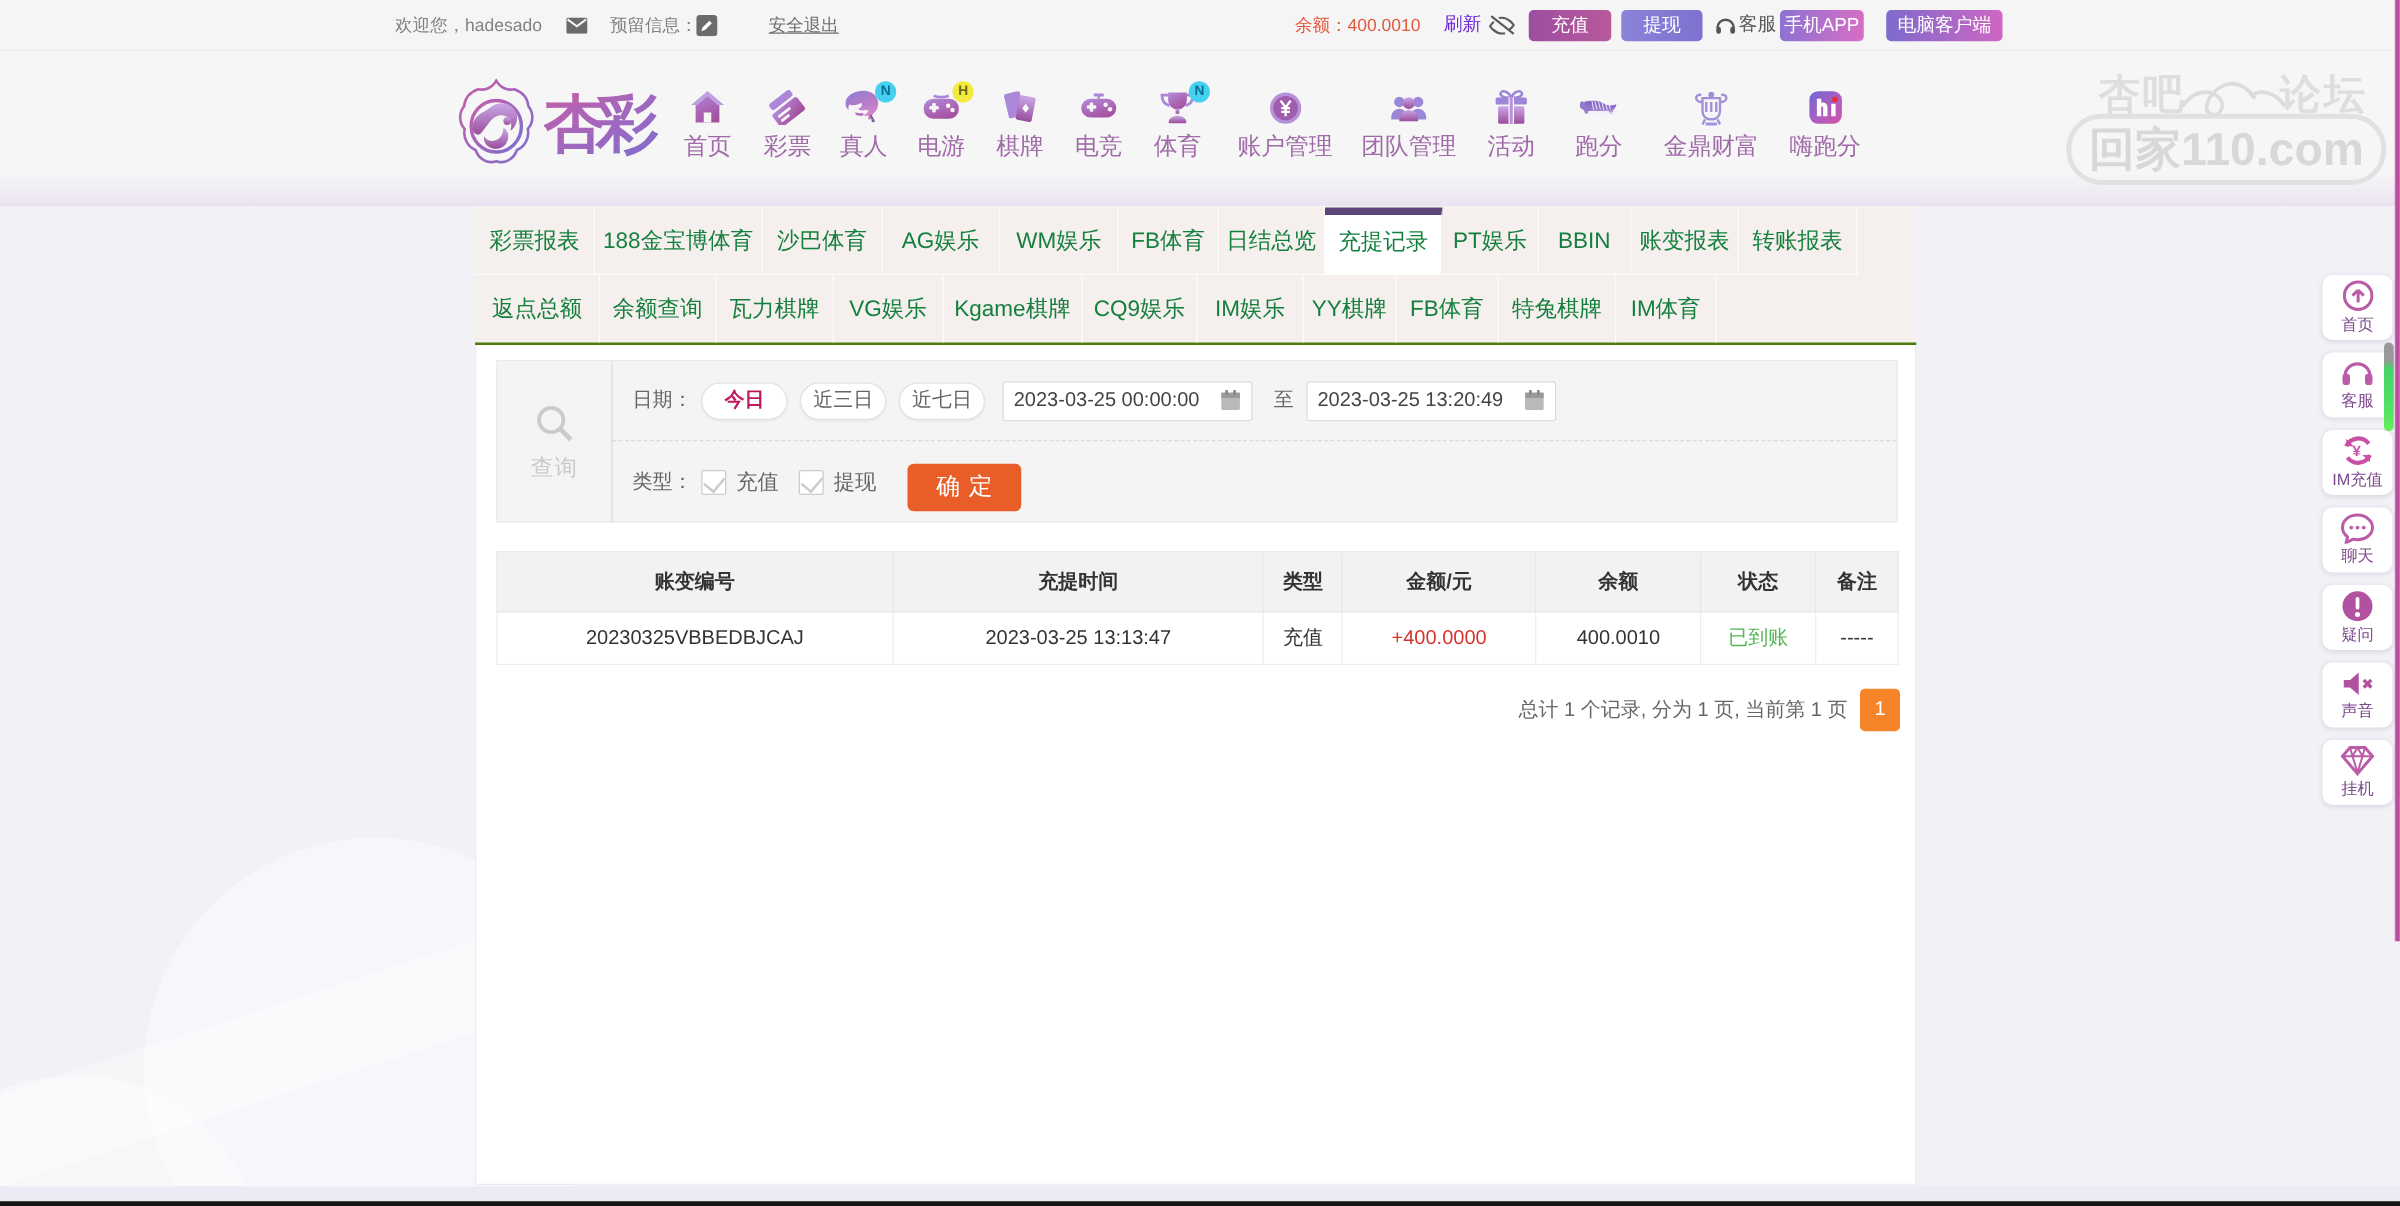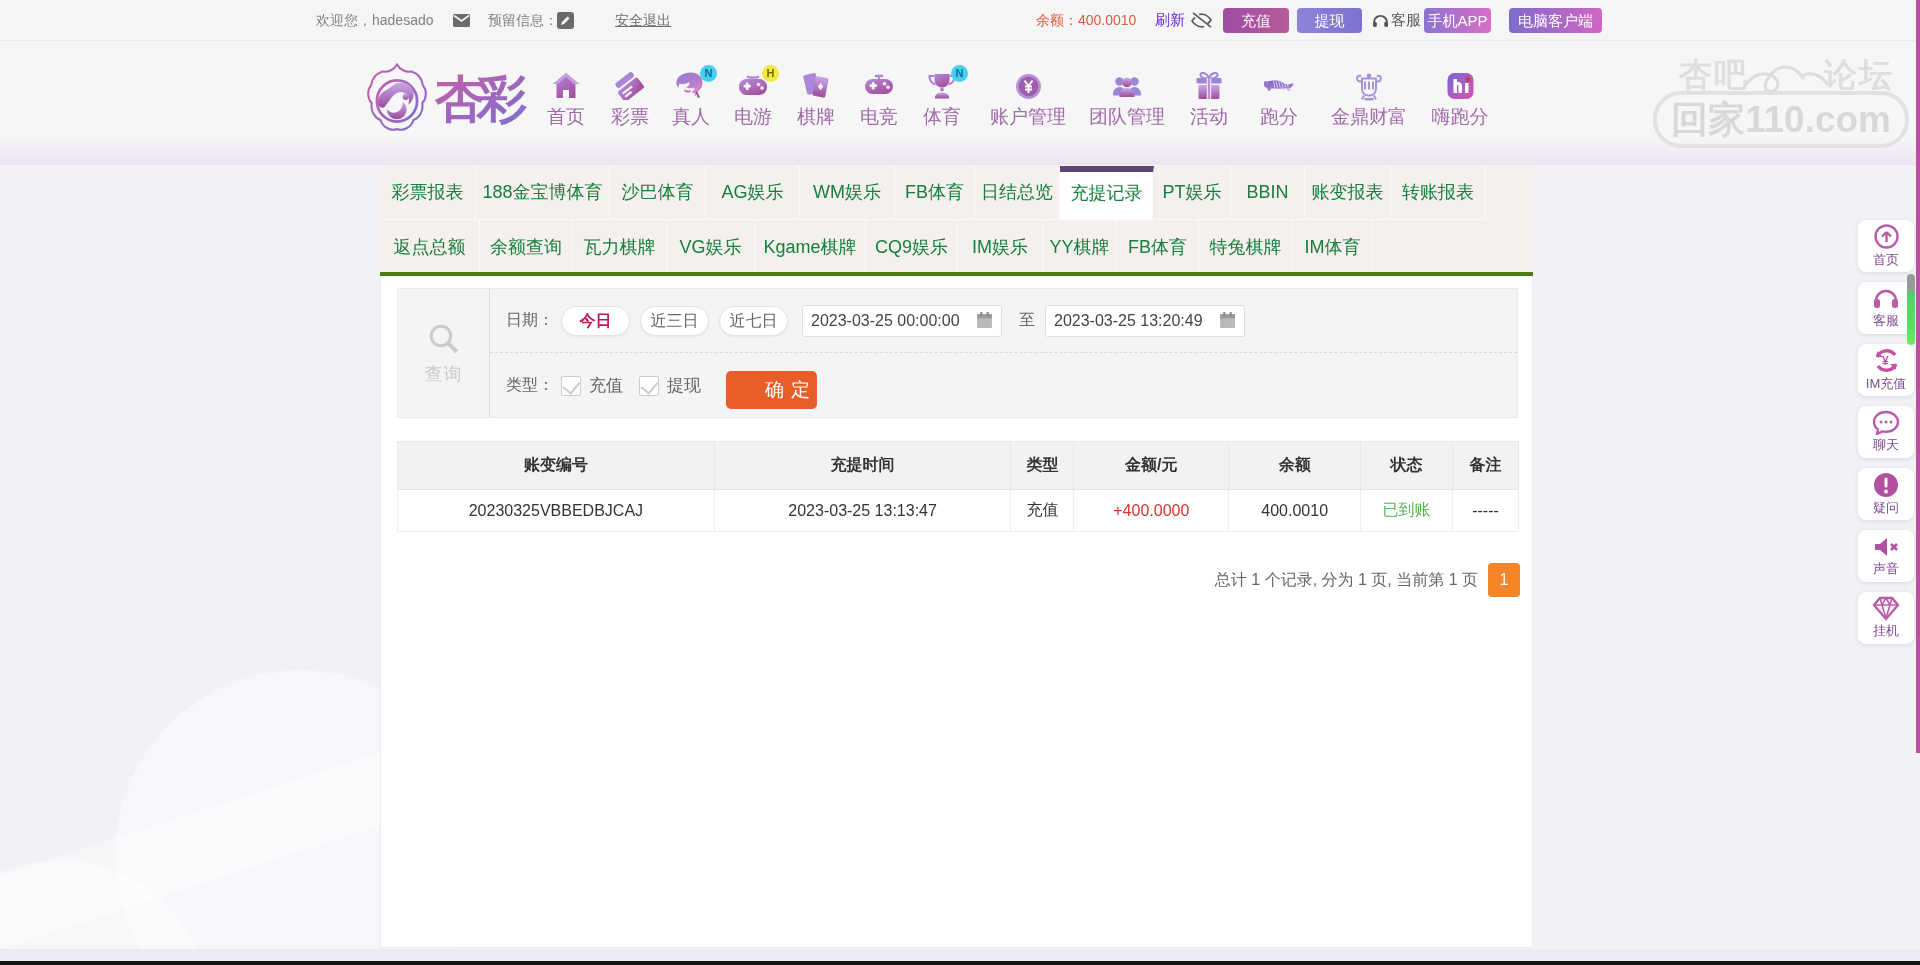--- a/index.html
+++ b/index.html
@@ -16,46 +16,46 @@
 .badge{position:absolute;top:-7px;right:-10px;width:17px;height:17px;border-radius:50%;font-size:11px;font-weight:bold;line-height:17px;text-align:center;font-family:"Liberation Sans",sans-serif}
 .badge.n{background:#45d0f0;color:#0b6c94}
 .badge.h{background:#f2ea3d;color:#6b6b18}
 
 .wm{position:absolute;color:#dedede;font-weight:bold;letter-spacing:2px}
 .wmbox{position:absolute;left:1653px;top:50px;width:256px;height:57px;border:4px solid #e1e1e1;border-radius:28px;text-align:center;line-height:49px;font-size:37px;font-weight:bold;color:#d8d8d8;white-space:nowrap}
 
 .panel{position:absolute;left:380px;top:165px;width:1153px;height:783px;background:#fff;border:1px solid #eceaf2;border-top:none}
 .trow{position:absolute;left:-1px;width:1153px;display:flex;background:#f5efee;font-size:18px;color:#15803d}
 .trow1{top:0;height:55px}
-.trow2{top:55px;height:56px;border-bottom:4px solid #4d7c0f}
+.trow2{top:55px;height:56px;border-bottom:2px solid #4d7c0f}
 .tab{height:100%;line-height:55px;text-align:center;border-right:1px solid #fdfbfa;border-bottom:1px solid #fdfbfa}
 .trow2 .tab{border-bottom:none}
 .tab.act{background:#fff;border-top:6px solid #5d4677;line-height:43px;border-bottom:none;margin-top:1px;border-right:1px solid #efe9e8}
 
 .qbox{position:absolute;left:16px;top:123px;width:1121px;height:130px;background:#f4f4f4;border:1px solid #e9e9e9;display:flex}
 .qleft{width:92px;border-right:1px solid #dcdcdc;display:flex;flex-direction:column;align-items:center;justify-content:center;color:#c9c9c9}
 .qright{flex:1;position:relative}
 .qrowa{position:absolute;left:0;top:0;right:0;height:64px;border-bottom:1px dashed #d9d9d9;display:flex;align-items:center}
 .qrowb{position:absolute;left:0;top:65px;right:0;bottom:0;display:flex;align-items:center}
 .qlab{font-size:16px;color:#666;margin-left:16px;margin-right:7px}
 .pill{height:30px;line-height:28px;width:69px;text-align:center;background:#fff;border:1px solid #e3e3e3;border-radius:15px;font-size:16px;color:#666;margin-right:10px;box-shadow:0 1px 2px rgba(0,0,0,.06)}
 .pill.on{color:#be185d;font-weight:bold}
 .dinput{width:200px;height:32px;background:#fff;border:1px solid #ddd;border-radius:3px;display:flex;align-items:center;padding:0 8px;font-size:16px;color:#444;justify-content:space-between}
 .zhi{font-size:16px;color:#666;margin-left:17px;margin-right:10px}
 .ckb{width:20px;height:20px;background:#fff;border:1px solid #ccc;border-radius:2px;position:relative}
 .ckb:after{content:"";position:absolute;left:4px;top:1px;width:9px;height:13px;border:solid #ccc;border-width:0 2px 2px 0;transform:rotate(40deg)}
 .cklb{font-size:17px;color:#666;margin-left:8px}
-.okbtn{position:absolute;left:236px;top:17px;width:91px;height:38px;background:#e95d28;border-radius:5px;color:#fff;font-size:19px;text-align:right;line-height:38px;letter-spacing:7px;padding-left:7px}
+.okbtn{position:absolute;left:236px;top:17px;width:91px;height:38px;background:#e95d28;border-radius:5px;color:#fff;font-size:19px;text-align:center;line-height:38px;letter-spacing:7px;padding-left:7px}
 
 .tbl{position:absolute;left:16px;top:276px;width:1122px;border-collapse:collapse;font-size:16px;color:#333;text-align:center}
 .tbl th{background:#f2f2f2;height:48px;font-weight:bold;border:1px solid #e7e7e7}
 .tbl td{background:#fff;height:42px;border:1px solid #eee;font-size:16px}
 .red{color:#d6332c}
 .green{color:#53b554}
-.pgn{position:absolute;right:12px;top:398px;display:flex;align-items:center;font-size:16px;color:#666}
+.pgn{position:absolute;right:12px;top:386px;display:flex;align-items:center;font-size:16px;color:#666}
 .pgbox{width:32px;height:34px;background:#f68428;border-radius:4px;color:#fff;text-align:center;line-height:34px;margin-left:10px;font-size:16px}
 
 .rcard{position:fixed;left:1858px;width:56px;height:52px;background:#fff;border-radius:8px;box-shadow:0 1px 4px rgba(120,90,140,.18);display:flex;flex-direction:column;align-items:center;justify-content:center;color:#7e4a8d;font-size:13px}
 .rcard svg{margin-bottom:1px}
 .pinkbar{position:absolute;right:0;top:0;width:4px;height:753px;background:#bb4f9e}
 .greenpill{position:absolute;left:1907px;top:274px;width:8px;height:71px;border-radius:4px;background:linear-gradient(#999 0 20%,#47d56a 30%,#52e263 75%,#67ef5c)}
 .blackbar{position:absolute;left:0;top:961px;width:1920px;height:4px;background:#151515}
 
 .balloon{position:absolute;border-radius:50%}
 </style></head>

